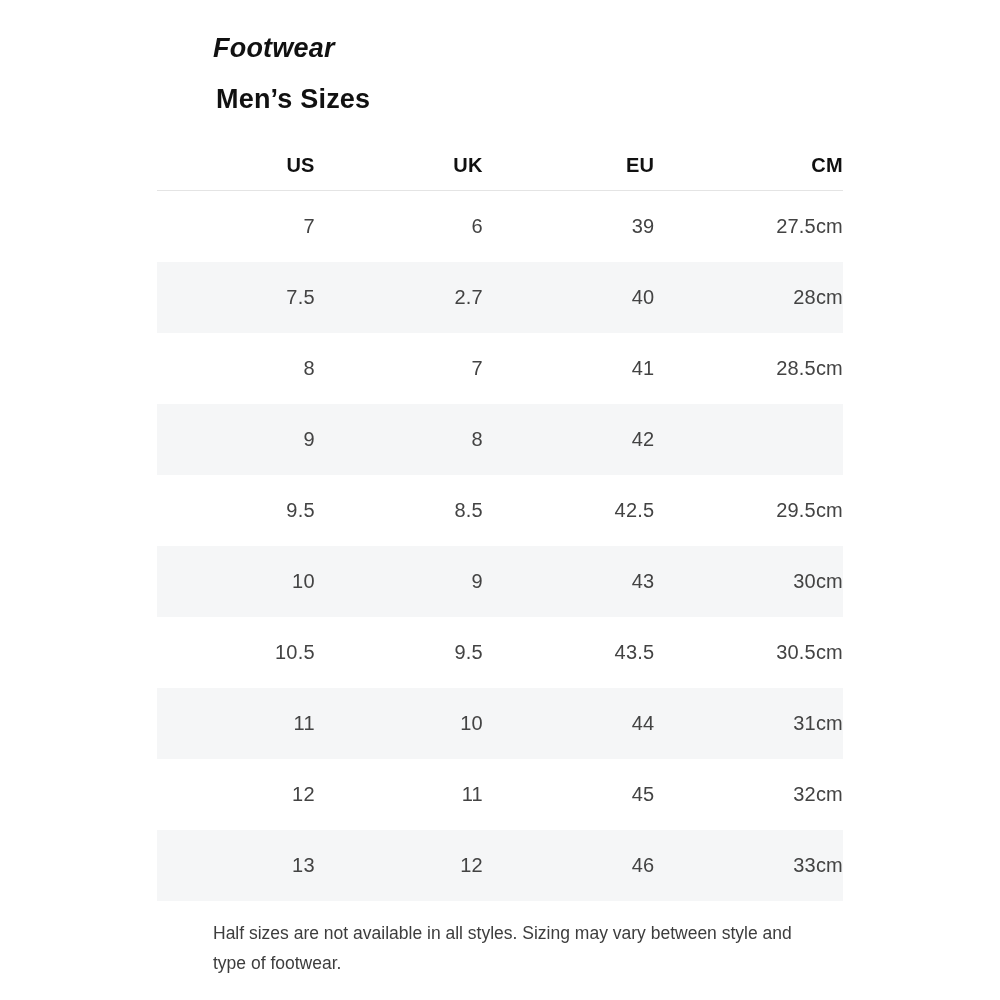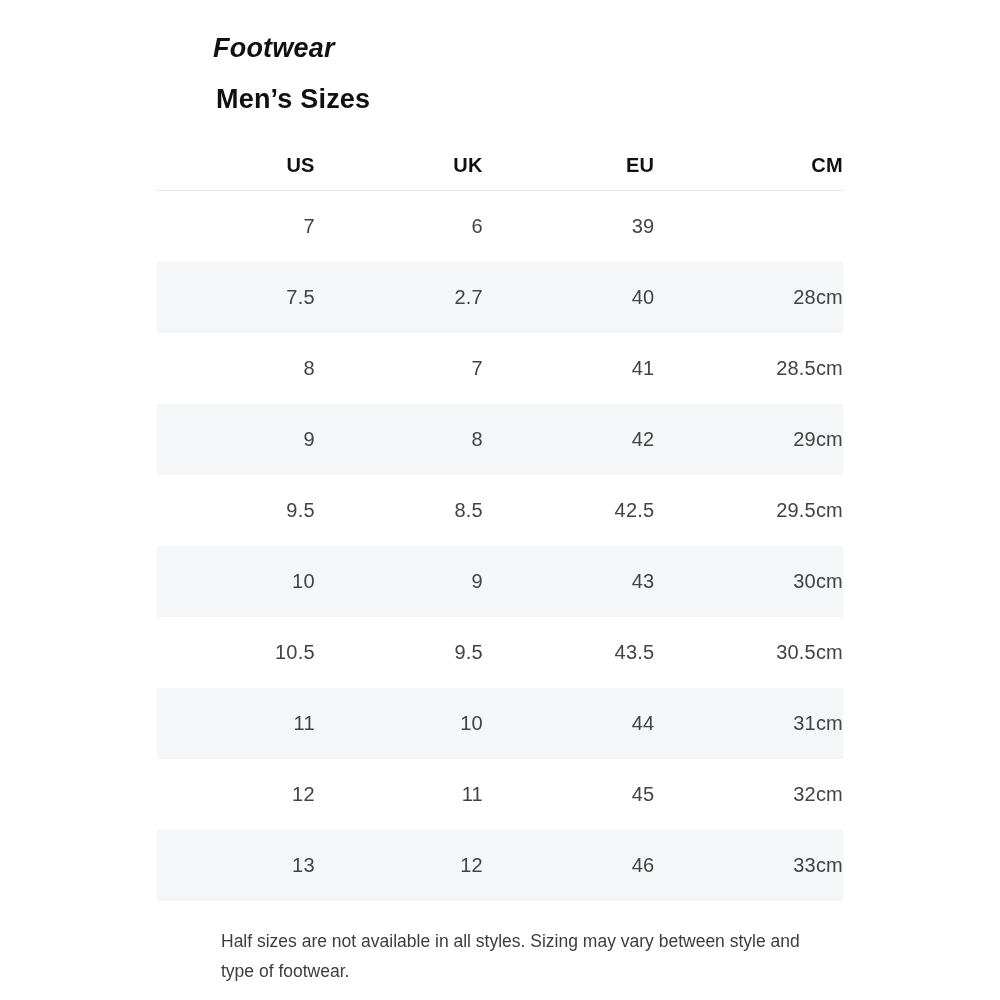--- a/index.html
+++ b/index.html
@@ -79,21 +79,21 @@
   }
   .col0{width:23%;}
   .col1{width:24.5%;}
   .col2{width:25%;}
   .col3{width:27.5%;}
   .note{
     position:absolute;
     left:213px;
     top:918px;
     width:600px;
-    margin:8px;
+    margin:0;
     font-size:17.5px;
     line-height:30px;
     color:var(--note-color);
   }
 </style>
 </head>
 <body>
 
 <div class="page">
 
@@ -106,38 +106,38 @@
         <div class="cell col0">US</div>
         <div class="cell col1">UK</div>
         <div class="cell col2">EU</div>
         <div class="cell col3">CM</div>
       </div>
     <div class="tbody">
         <div class="trow">
           <div class="cell col0">7</div>
           <div class="cell col1">6</div>
           <div class="cell col2">39</div>
+          <div class="cell col3">27.5cm</div>
         </div>
         <div class="trow">
           <div class="cell col0">7.5</div>
           <div class="cell col1">2.7</div>
           <div class="cell col2">40</div>
           <div class="cell col3">28cm</div>
         </div>
         <div class="trow">
           <div class="cell col0">8</div>
           <div class="cell col1">7</div>
           <div class="cell col2">41</div>
           <div class="cell col3">28.5cm</div>
         </div>
         <div class="trow">
           <div class="cell col0">9</div>
           <div class="cell col1">8</div>
           <div class="cell col2">42</div>
-          <div class="cell col3">29cm</div>
         </div>
         <div class="trow">
           <div class="cell col0">9.5</div>
           <div class="cell col1">8.5</div>
           <div class="cell col2">42.5</div>
           <div class="cell col3">29.5cm</div>
         </div>
         <div class="trow">
           <div class="cell col0">10</div>
           <div class="cell col1">9</div>

